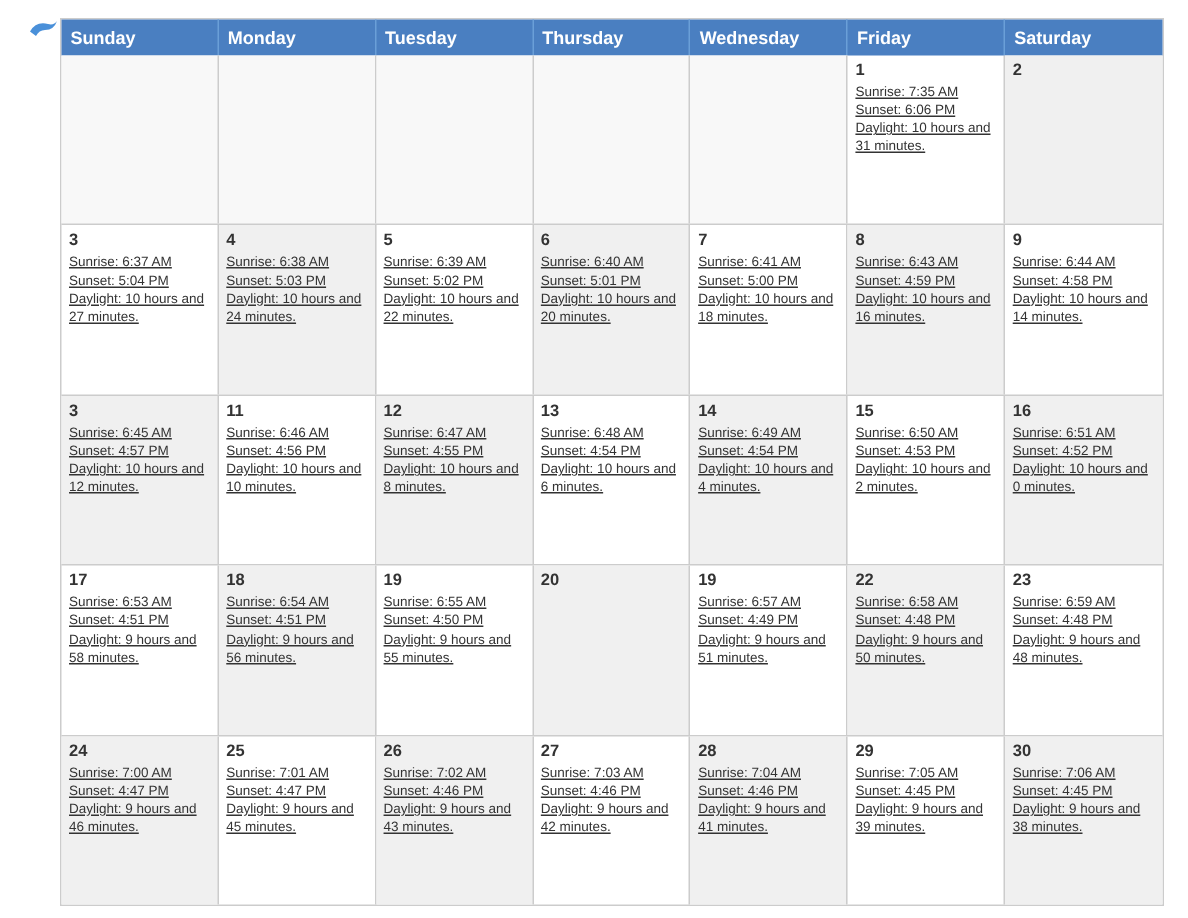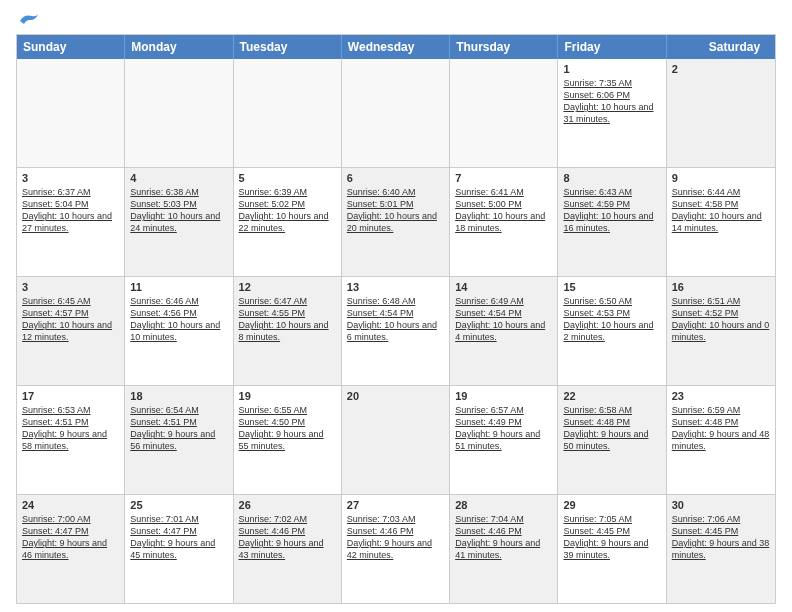--- a/index.html
+++ b/index.html
@@ -8,21 +8,21 @@
       background: #fff;
       width: 792px;
       height: 612px;
       overflow: hidden;
     }
     .page {
       width: 792px;
       height: 612px;
       padding: 12px 16px 8px 16px;
       display: flex;
-      flex-direction: column;
+      flex-direction: row;
     }
     .header {
       display: flex;
       justify-content: space-between;
       align-items: flex-start;
       margin-bottom: 8px;
     }
     .logo {
       display: flex;
       flex-direction: column;
@@ -68,21 +68,21 @@
       background: #4a7fc1;
     }
     .cal-header-cell {
       color: #fff;
       font-size: 12px;
       font-weight: bold;
       padding: 5px 6px;
       text-align: left;
       border-right: 1px solid #6a9fd8;
     }
-    .cal-header-cell:last-child { border-right: none; margin-left: 36px; }
+    .cal-header-cell:last-child { border-right: none; }
     .cal-body {
       flex: 1;
       display: flex;
       flex-direction: column;
     }
     .cal-row {
       display: grid;
       grid-template-columns: repeat(7, 1fr);
       flex: 1;
       border-top: 1px solid #ccc;
@@ -131,22 +131,22 @@
       <div class="month-title"></div>
       <div class="location"></div>
     </div>
   </div>
 
   <div class="calendar">
     <div class="cal-header">
     <div class="cal-header-cell">Sunday</div>
         <div class="cal-header-cell">Monday</div>
         <div class="cal-header-cell">Tuesday</div>
+        <div class="cal-header-cell">Thursday</div>
         <div class="cal-header-cell">Wednesday</div>
-        <div class="cal-header-cell">Thursday</div>
         <div class="cal-header-cell">Friday</div>
         <div class="cal-header-cell">Saturday</div>
       </div>
     <div class="cal-body">
     <div class="cal-row">
           <div class="cal-cell empty"></div>
           <div class="cal-cell empty"></div>
           <div class="cal-cell empty"></div>
           <div class="cal-cell empty"></div>
           <div class="cal-cell empty"></div>

